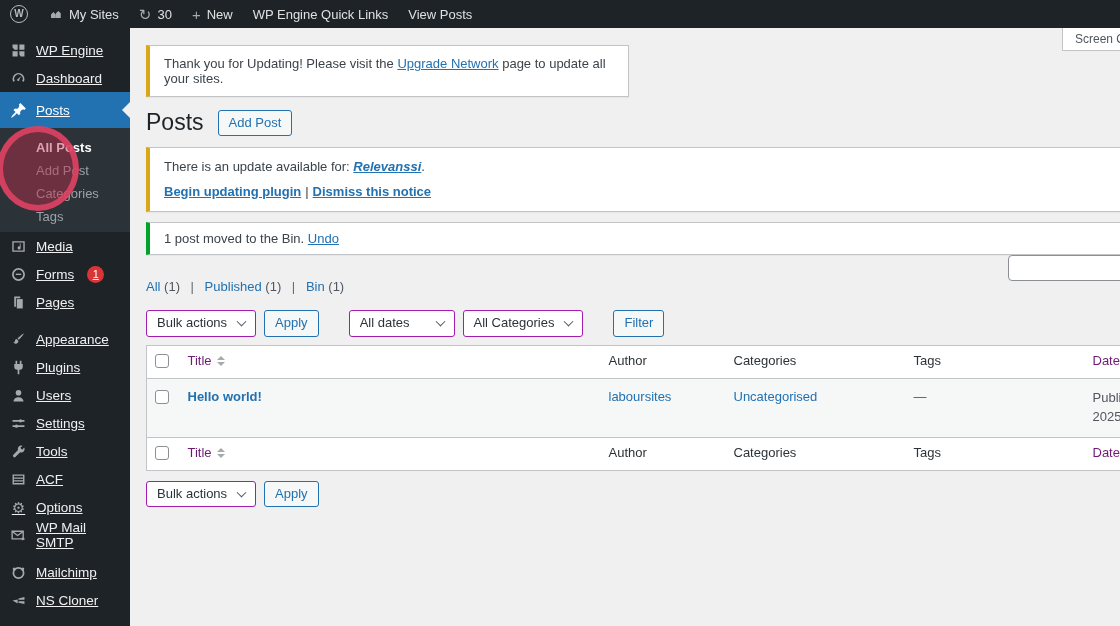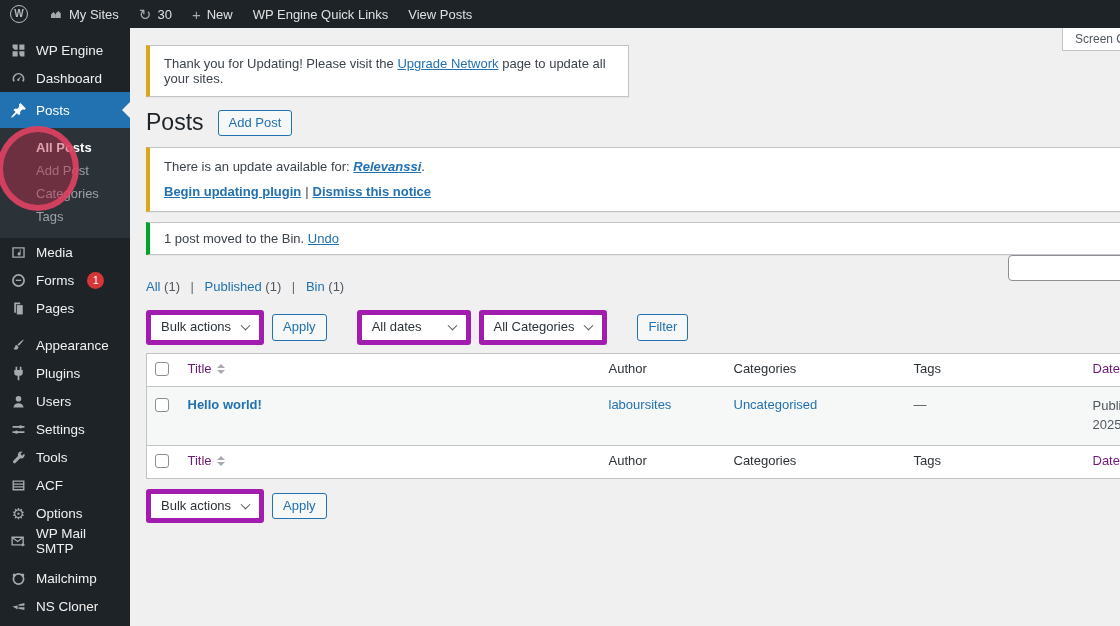--- a/index.html
+++ b/index.html
@@ -23,30 +23,30 @@
     color:#b8bcbf; font-size:10px; font-weight:bold; line-height:15px; text-align:center;
   }
   .ab-glyph { color:#a7aaad; font-size:15px; line-height:1; }
 
   
   .sidebar {
     position:absolute; top:28px; left:0; width:130px; bottom:0;
     background:#1d2327; color:#f0f0f1; font-size:13.5px; z-index:40;
   }
   .menu-list { padding-top:8px; }
-  .menu-item { display:flex; align-items:center; gap:9px; padding:0 10px; height:28px; cursor:pointer; }
+  .menu-item { display:flex; align-items:center; gap:9px; padding:0 10px; height:28px; cursor:pointer;text-decoration:underline; }
   .menu-item svg { width:17px; height:17px; fill:#a7aaad; flex:none; }
   .menu-item .glyph-icon { width:17px; text-align:center; color:#a7aaad; font-size:15px; line-height:1; flex:none; }
   .menu-item.active { background:#2271b1; height:36px; position:relative; color:#fff; }
   .menu-item.active svg { fill:#fff; }
   .menu-item.active::after {
     content:""; position:absolute; right:0; top:50%; margin-top:-8px;
     border:8px solid transparent; border-right-color:#f0f0f1;
   }
-  .submenu { background:#2c3338; padding:8px 0 10px; }
+  .submenu { background:#2c3338; padding:8px 0 4px; }
   .submenu-item { padding:4px 8px 4px 36px; color:#9ca2a7; font-size:13px; cursor:pointer; }
   .submenu-item.current { color:#fff; font-weight:600; }
   .menu-gap { height:9px; }
   .badge {
     background:#d63638; color:#fff; border-radius:9px; min-width:17px; height:17px;
     line-height:17px; text-align:center; font-size:11px; margin-left:4px; padding:0 3px;
   }
 
   
   .annotation-circle {
@@ -94,21 +94,21 @@
   .search-box {
     position:absolute; top:227px; left:878px; width:270px; height:26px;
     background:#fff; border:1px solid #8c8f94; border-radius:4px;
     font-size:13px; padding:0 8px; outline:none;
   }
 
   .tablenav { margin-top:16px; display:flex; align-items:center; gap:8px; }
   .tablenav.bottom { margin-top:10px; }
   .gap-lg { width:14px; }
   .select {
-    position:relative; background:#fff; border:5px solid #a21caf; border-radius:3px;
+    position:relative; background:#fff; border:1px solid #a21caf; border-radius:3px;
     padding:4px 28px 4px 10px; color:#2c3338; font-size:13px; cursor:pointer; line-height:1.3;
   }
   .select .chev {
     position:absolute; right:10px; top:50%; width:7px; height:7px;
     border-right:1.7px solid #50575e; border-bottom:1.7px solid #50575e;
     transform:translateY(-70%) rotate(45deg);
   }
 
   table.posts {
     margin-top:8px; border-collapse:collapse; background:#fff; border:1px solid #c3c4c7;

